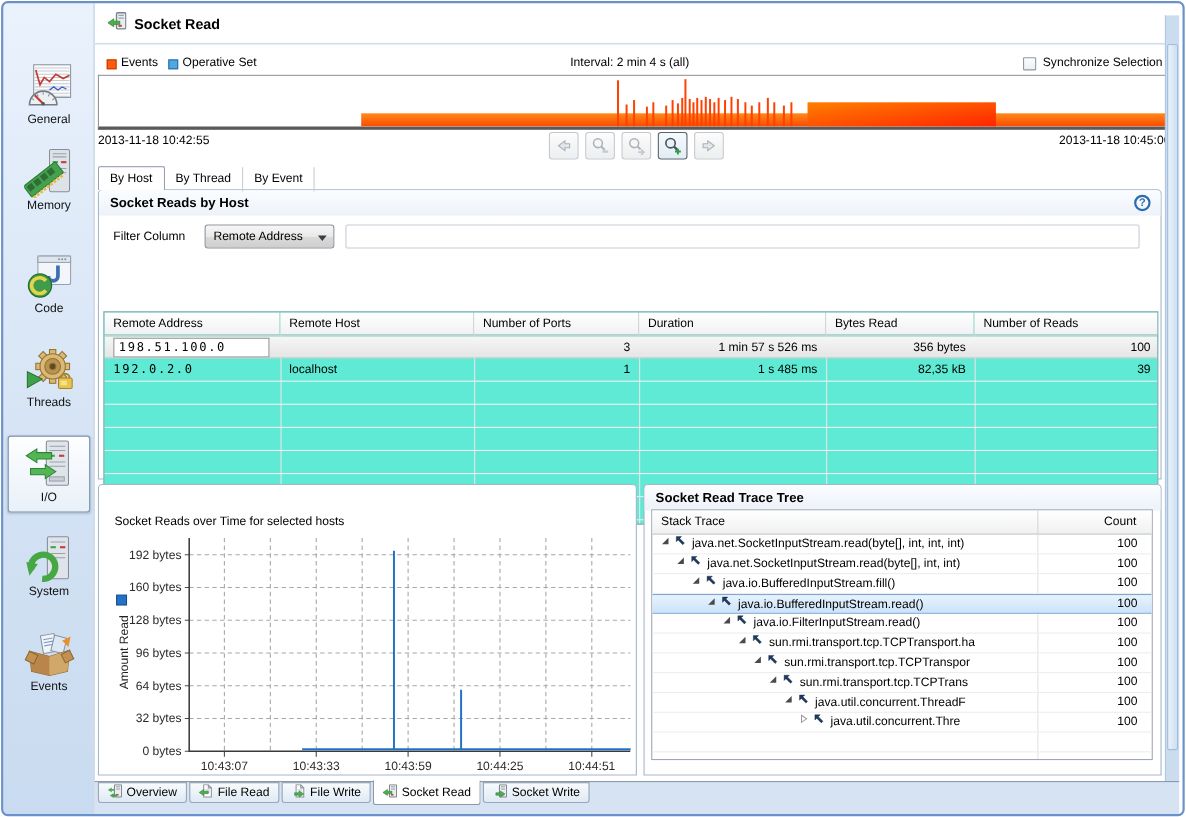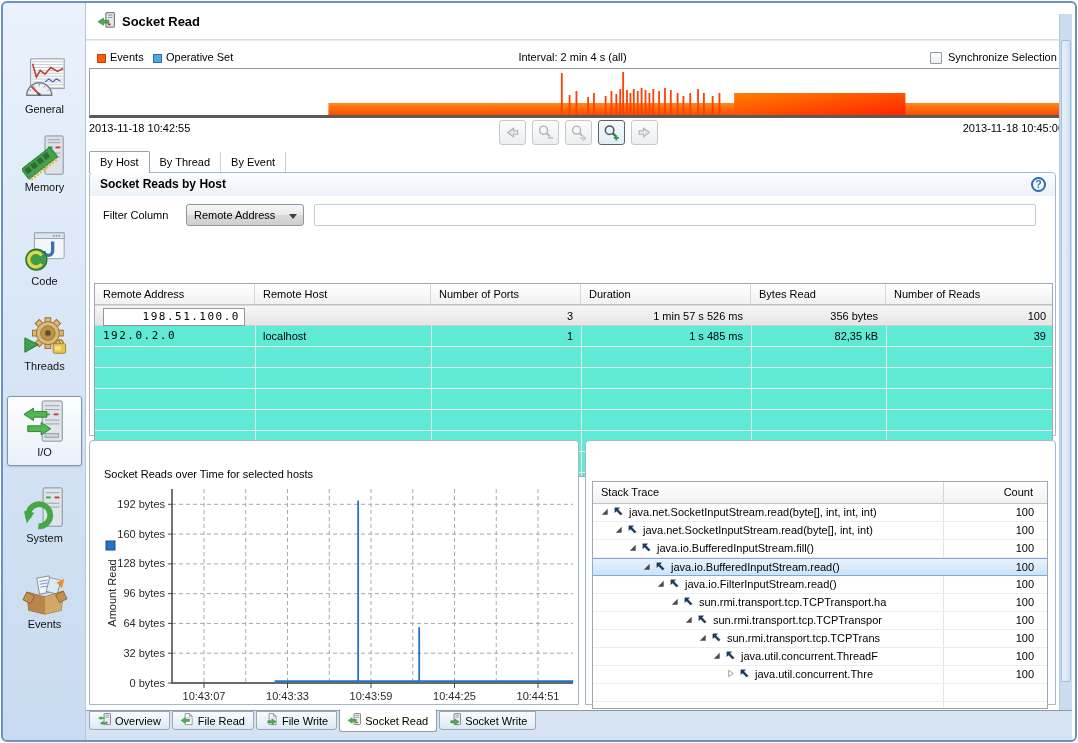--- a/index.html
+++ b/index.html
@@ -78,28 +78,28 @@
   .ht-hc { display:inline-block; height:21px; line-height:20px; padding:0 8px; border-right:1px solid #D6D6D6; border-bottom:1px solid #C2C2C2;
     background:linear-gradient(180deg,#FFFFFF,#F0F1F3); vertical-align:top; overflow:hidden; }
   .ht-body { position:absolute; left:0; top:21px; right:0; bottom:0; }
   .ht-body .sep { position:absolute; top:0; bottom:0; width:1px; background:#E6E6E6; }
   .ht-row { position:relative; height:21px; border-bottom:1px solid #F1F1F1; white-space:nowrap; }
   .ht-row.sel { background:linear-gradient(180deg,#F6F6F6,#E5E5E5); border-top:1px solid #D8D8D8; border-bottom:1px solid #D0D0D0; height:21px; }
   .ht-c { display:inline-block; height:20px; line-height:20px; padding:0 8px; vertical-align:top; overflow:hidden; }
   .ht-c.right { text-align:right; } .ht-c.left { text-align:left; }
   .mono { font-family:"DejaVu Sans Mono", monospace; letter-spacing:1.5px; font-size:11px; }
   .focus-cell { display:inline-block; background:#fff; border:1px solid #969696; height:18px; line-height:16px; margin-top:1px;
-    padding:0 4px; min-width:142px;text-align:right; }
+    padding:0 4px; min-width:142px; }
 
   
   .subtitle { position:absolute; left:14px; top:27px; }
   #chart-svg { position:absolute; left:0; top:40px; width:488px; height:223px; }
 
   
-  .tree-table { position:absolute; left:6px; top:40px; width:456px; height:228px; border:1px solid #9FA8B2; background:#fff; overflow:hidden; }
+  .tree-table { position:absolute; left:6px; top:22px; width:456px; height:228px; border:1px solid #9FA8B2; background:#fff; overflow:hidden; }
   .tree-head { height:22px; position:relative; background:linear-gradient(180deg,#FFFFFF,#F0F1F3); border-bottom:1px solid #C2C2C2; }
   .th-label { position:absolute; left:8px; top:0; line-height:21px; }
   .th-count { position:absolute; right:0; top:0; width:104px; line-height:21px; text-align:right; padding-right:14px; border-left:1px solid #D6D6D6; height:22px; }
   .tree-body { position:absolute; left:0; top:22px; right:0; bottom:0; }
   .tree-body .vline { position:absolute; left:350px; top:0; bottom:0; width:1px; background:#E4E4E4; }
   .tt-row { position:relative; height:18px; border-bottom:1px solid #EDEDED; white-space:nowrap; }
   .tt-row.sel { background:linear-gradient(180deg,#E8F3FD,#CBE3FA); border-top:1px solid #7FA8D4; border-bottom:1px solid #7FA8D4; }
   .tt-label { display:inline-block; width:350px; height:17px; line-height:17px; overflow:hidden; vertical-align:top; }
   .tw { display:inline-block; width:12px; vertical-align:middle; margin-right:2px; }
   .tw svg { width:11px; height:11px; }
@@ -400,20 +400,23 @@
         <path d="M82 8 V202 H483" fill="none" stroke="#3A3A3A" stroke-width="1.4"></path>
         <line x1="184.65384615384616" y1="200.13854166666667" x2="483.3269230769231" y2="200.13854166666667" stroke="#2472C8" stroke-width="2"></line>
         <line x1="268.1538461538462" y1="200.13854166666667" x2="268.1538461538462" y2="19.57708333333335" stroke="#2472C8" stroke-width="1.8"></line>
         <line x1="329.1730769230769" y1="200.13854166666667" x2="329.1730769230769" y2="146.15625" stroke="#2472C8" stroke-width="1.8"></line>
         <rect x="16" y="60" width="9" height="9" fill="#2472C8" stroke="#1A4E8A"></rect>
         <text transform="rotate(-90 26 112)" x="26" y="112" text-anchor="middle" font-size="11" fill="#222">Amount Read</text>
       </svg>
   </div>
 
   <div class="panel tree-panel">
+    <div class="panel-header">
+      <span class="panel-title">Socket Read Trace Tree</span>
+    </div>
     <div class="tree-table">
       <div class="tree-head">
         <span class="th-label">Stack Trace</span>
         <span class="th-count">Count</span>
       </div>
       <div class="tree-body" id="tree-body">
         <div class="vline"></div>
       <div class="tt-row"><span class="tt-label" style="padding-left:6px"><span class="tw"><svg viewBox="0 0 12 12">
                   <polygon points="9.5,3 9.5,9.5 3,9.5" fill="#4A4A4A"></polygon>
                 </svg></span><span class="fi"><svg viewBox="0 0 12 12">

